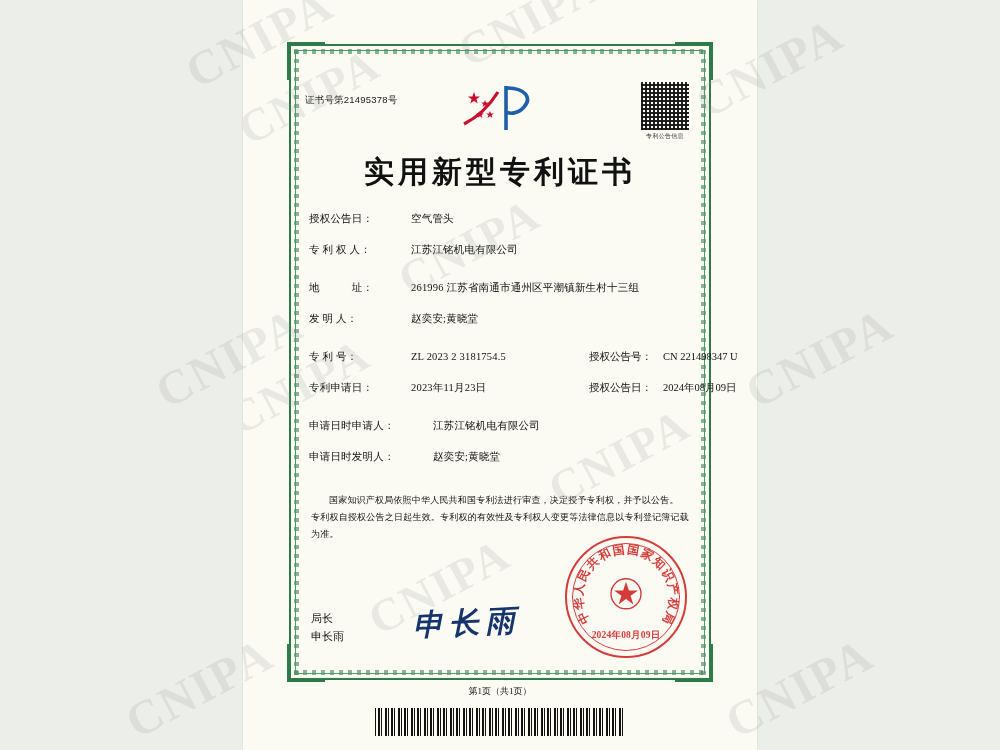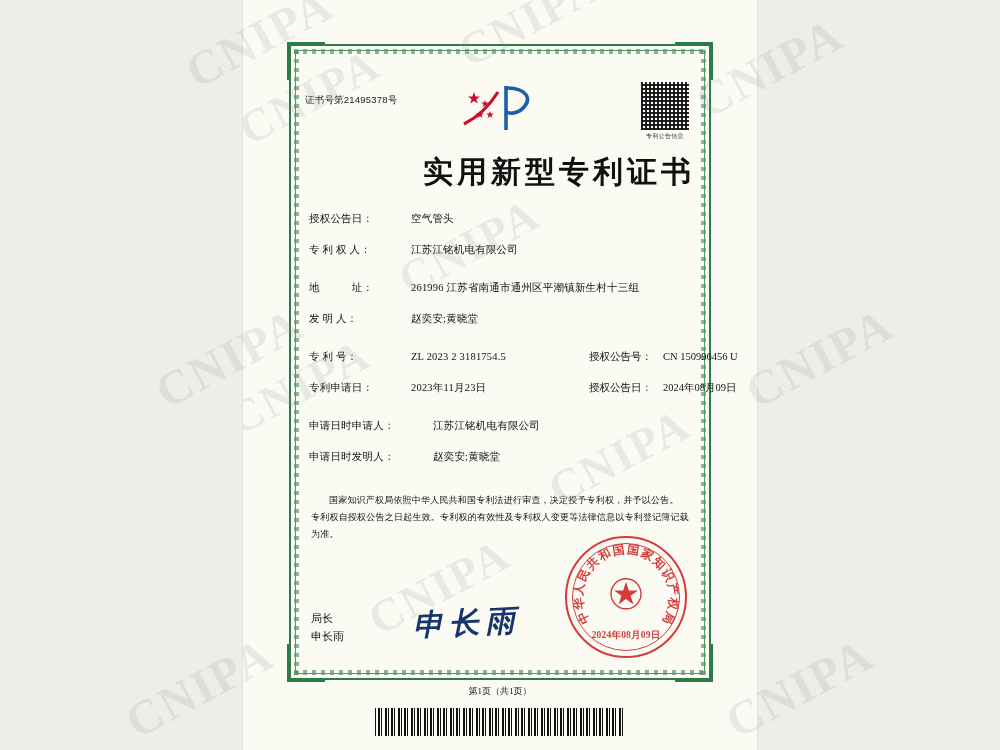--- a/index.html
+++ b/index.html
@@ -151,21 +151,21 @@
     font-size: 6px;
     color: #333;
     letter-spacing: 0.3px;
   }
 
   .title {
     position: absolute;
     left: 0;
     right: 0;
     top: 92px;
-    text-align: right;
+    text-align: center;
     font-family: "Liberation Serif", serif;
     font-weight: bold;
     font-size: 30px;
     letter-spacing: 4px;
     color: #111;
   }
 
   .fields {
     position: absolute;
     left: 4px;
@@ -391,21 +391,21 @@
 
         <div class="row gap-lg">
           <div class="label">发 明 人：</div>
           <div class="value">赵奕安;黄晓堂</div>
         </div>
 
         <div class="row two-col">
           <div class="label">专 利 号：</div>
           <div class="value">ZL 2023 2 3181754.5</div>
           <div class="label2">授权公告号：</div>
-          <div class="value2">CN 150996456 U</div>
+          <div class="value2">CN 221498347 U</div>
         </div>
 
         <div class="row two-col gap-lg">
           <div class="label">专利申请日：</div>
           <div class="value">2023年11月23日</div>
           <div class="label2">授权公告日：</div>
           <div class="value2">2024年08月09日</div>
         </div>
 
         <div class="row">

